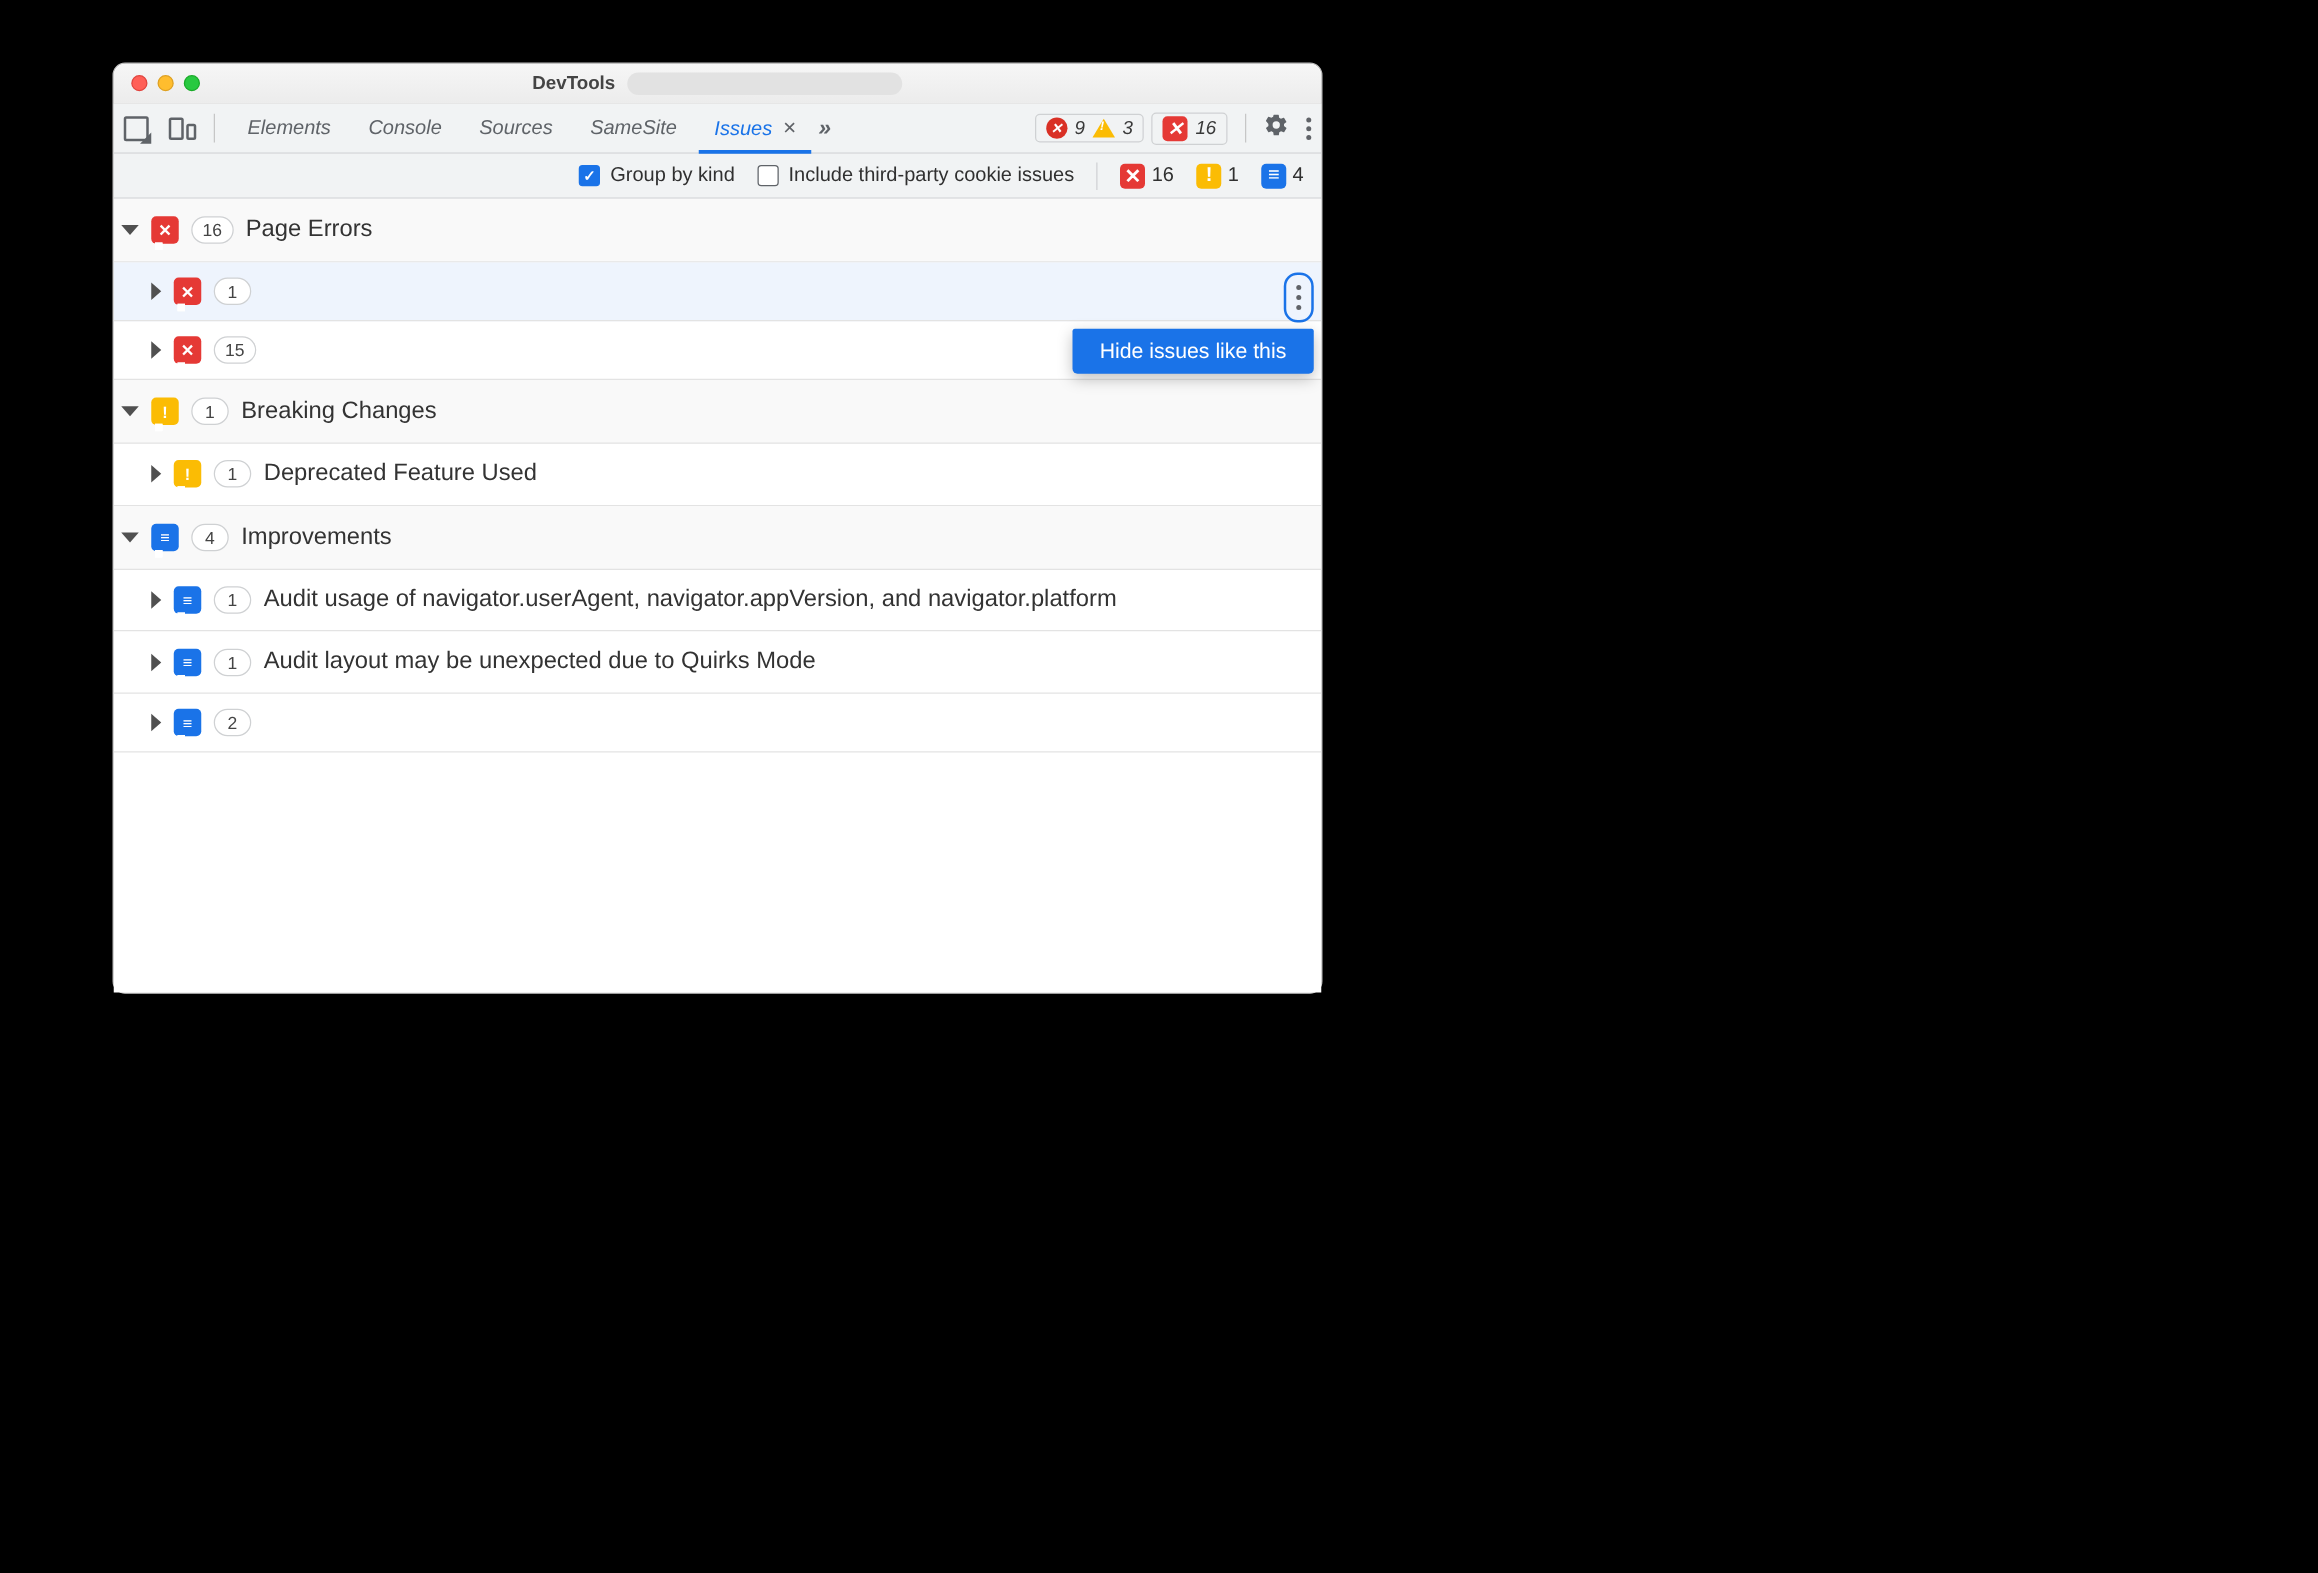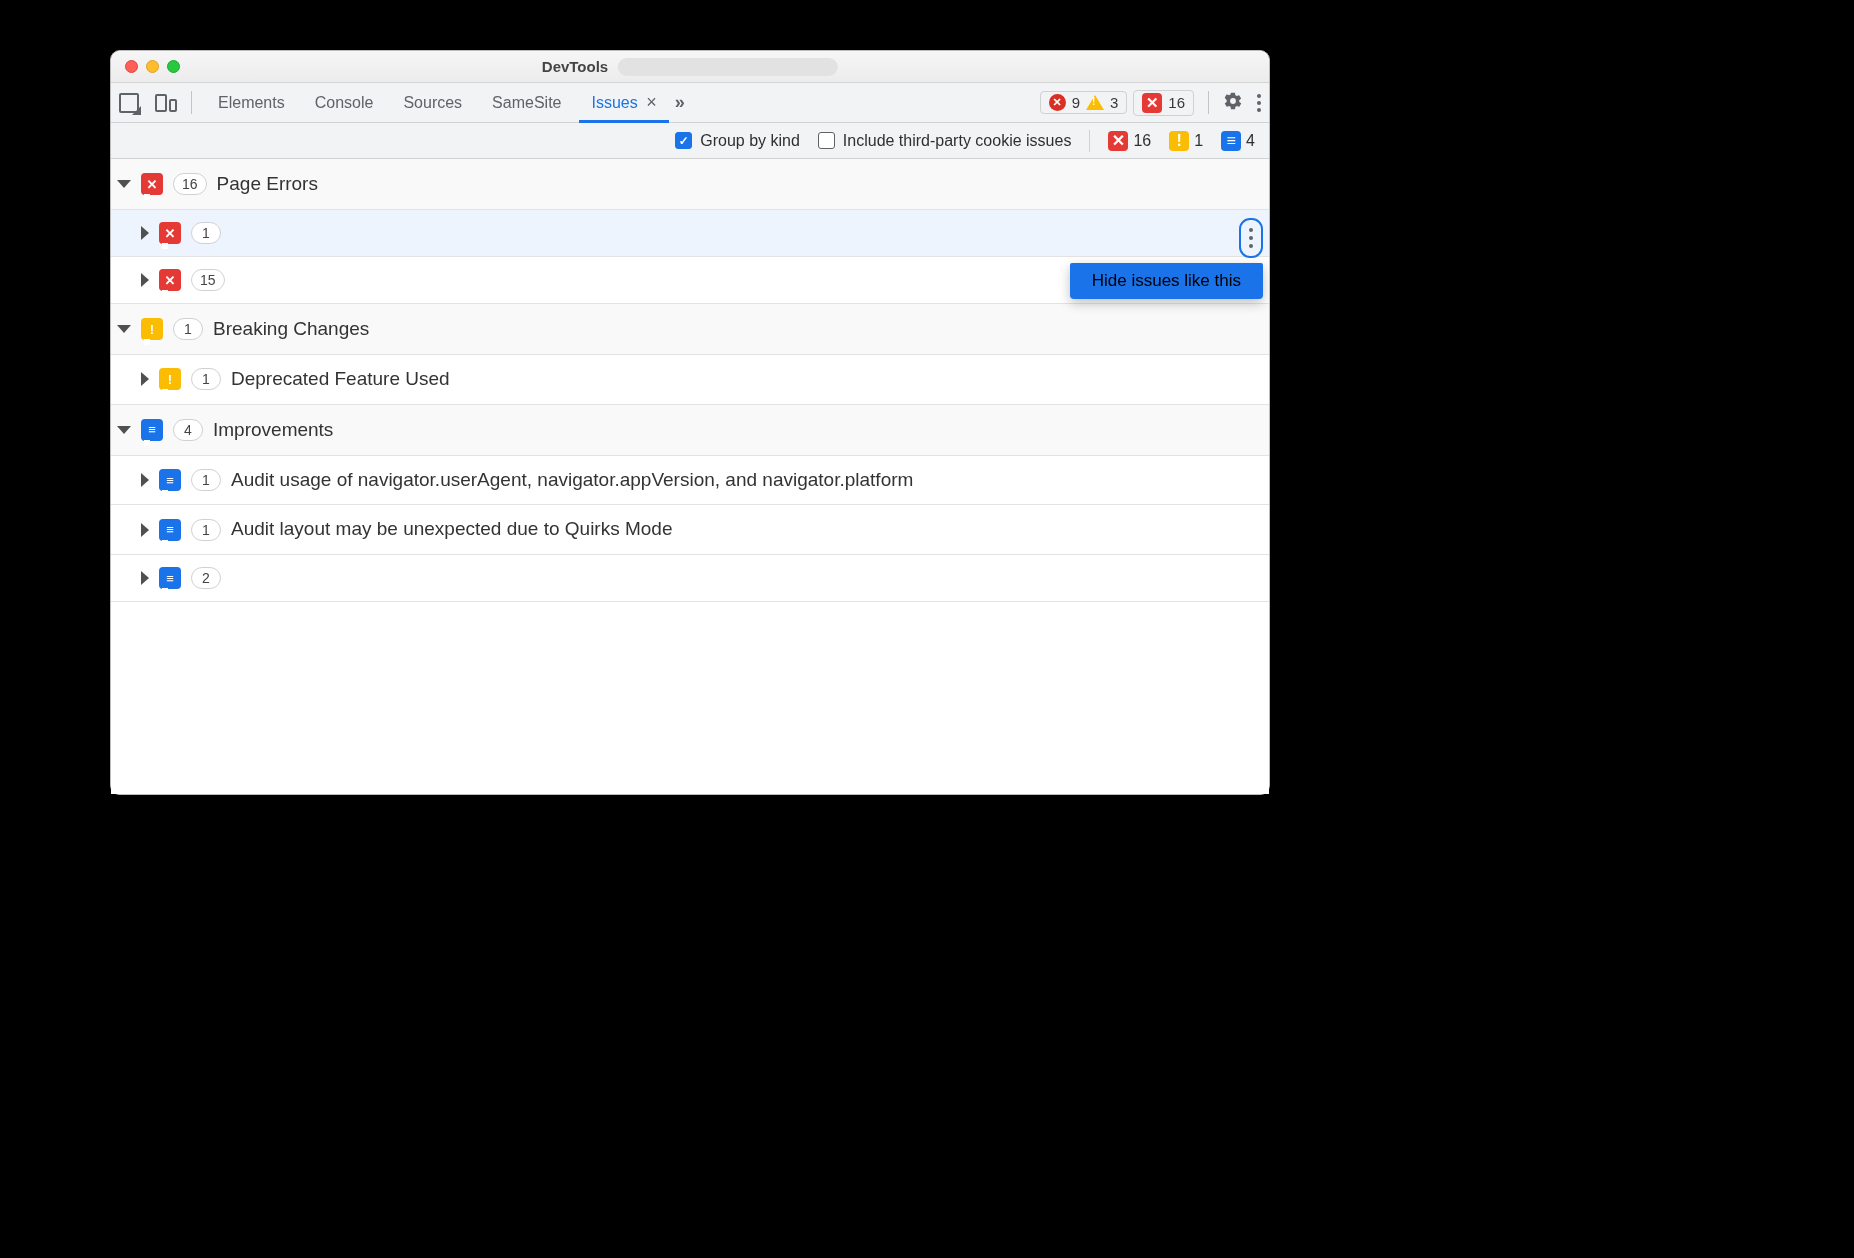--- a/index.html
+++ b/index.html
@@ -1,26 +1,26 @@
 <!DOCTYPE html>
 <html><head>
 <meta charset="utf-8">
 <style>
   * { box-sizing: border-box; margin: 0; padding: 0; }
   html, body { width: 1854px; height: 1258px; background: #000; font-family: -apple-system, BlinkMacSystemFont, "Helvetica Neue", Arial, sans-serif; }
   .window {
     position: absolute;
     left: 90px; top: 50px;
-    width: 1160px; height: 745px;
+    width: 968px; height: 745px;
     background: #fff;
     border-radius: 10px;
     border: 1px solid #bcbcbc;
     box-shadow: 0 20px 40px rgba(0,0,0,0.35);
     overflow: visible;
-    display: flex; flex-direction: column; margin-left: 20px;
+    display: flex; flex-direction: column;
   }
   
   .titlebar {
     height: 32px;
     background: linear-gradient(#f6f6f6,#ececec);
     border-bottom: 1px solid #d4d4d4;
     border-top-left-radius:10px; border-top-right-radius:10px;
     display: flex; align-items: center;
     position: relative;
   }
@@ -40,20 +40,21 @@
 
   
   .toolbar {
     height: 40px;
     background:#f1f3f4;
     border-bottom:1px solid #cfd1d3;
     display:flex; align-items:center;
     padding: 0 8px;
     gap: 6px;
     font-size:16px;
+    font-style:italic;
   }
   .tool-sep { width:1px; height:23px; background:#c6c6c6; margin:0 8px; }
   .tabitem { color:#5f6368; padding:0 12px; cursor:pointer; }
   .tabitem.active { color:#1a73e8; font-weight:500; position:relative; }
   .tabitem.active::after{
     content:""; position:absolute; left:0; right:0; bottom:-10px; height:3px; background:#1a73e8;
   }
   .tab-close { font-size:18px; color:#606368; margin-left:4px; }
   .toolbar-spacer { flex:1; }
   .capsule { border:1px solid #cfd1d3; border-radius:4px; padding:2px 8px; display:flex; align-items:center; gap:6px; font-size:15px; }
@@ -108,21 +109,21 @@
 
   .kebab-hl {
     width:24px; height:40px; border:2.5px solid #1a73e8; border-radius:11px;
     display:flex; flex-direction:column; align-items:center; justify-content:center; gap:4px;
     position:absolute; right:6px; top:8px;
   }
   .kebab-hl span{ width:4px; height:4px; background:#606368; border-radius:50%; }
 
   .popover {
     position:absolute; right:6px; top:53px;
-    background:#1a73e8; color:#000000; font-size:17px;
+    background:#1a73e8; color:#ffffff; font-size:17px;
     padding:8px 22px; border-radius:2px 2px 4px 4px;
     box-shadow:0 4px 12px rgba(0,0,0,0.25);
     white-space:nowrap;
     z-index:20;
   }
 
   .circ { width:17px; height:17px; border-radius:50%; display:inline-flex; align-items:center; justify-content:center; font-size:11px; font-weight:700; color:#fff; }
   .circ.red { background:#d93025;}
   .tri-warn { width:0;height:0; border-style:solid; border-width:0 9px 15px 9px; border-color:transparent transparent #fbbc04 transparent; position:relative; display:inline-block;}
   .tri-warn::after{content:"!"; position:absolute; left:-3px; top:1px; font-size:10px; font-weight:700; color:#fff;}

